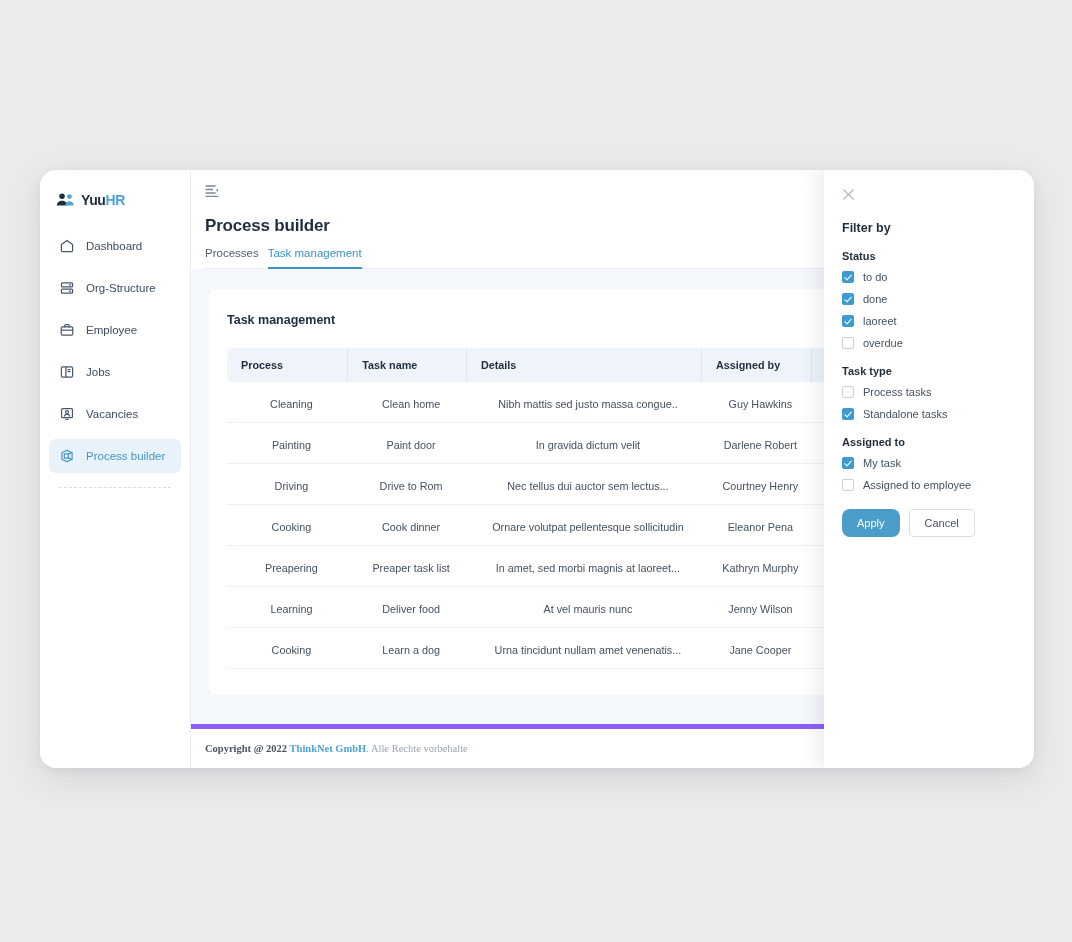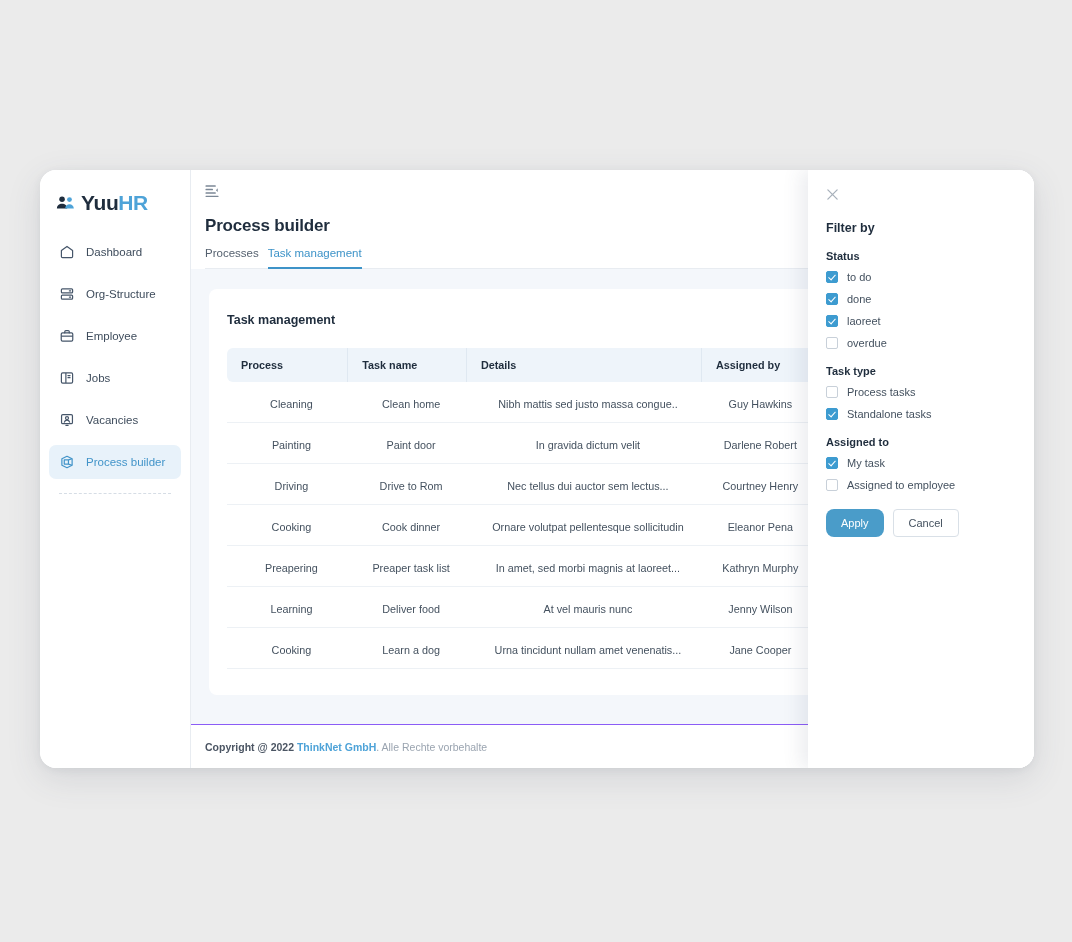--- a/index.html
+++ b/index.html
@@ -37,21 +37,21 @@
   }
 
   .logo-row {
     display: flex;
     align-items: center;
     gap: 6px;
     padding-left: 16px;
     margin-bottom: 22px;
   }
   .logo-text {
-    font-size: 21px;
+    font-size: 14px;
     font-weight: 700;
     letter-spacing: -0.4px;
     line-height: 1;
   }
   .logo-yuu { color: #1f2d3d; }
   .logo-hr  { color: #4ea3d8; }
 
   .nav-list { padding: 0 9px; }
 
   .nav-item {
@@ -202,32 +202,33 @@
   .col-assigned  { width: 100px; }
   .col-dueto     { width: 80px; }
   .col-extra     { width: 90px; }
 
   #footer {
     height: 44px;
     background: #fff;
     display: flex;
     align-items: center;
     padding-left: 14px;
-    border-top: 1px solid #8b5cf6;
+    border-top: 5px solid #8b5cf6;
+    font-family: Liberation Serif, serif;
   }
   .footer-text { font-size: 10.5px; color: #9aa4b0; }
   .footer-bold { font-weight: 700; color: #4b5563; }
   .footer-link { color: #4ea3d8; font-weight: 700; }
 
   
   #filter-panel {
     position: absolute;
     top: 0;
     right: 0;
-    width: 226px;
+    width: 210px;
     height: 100%;
     background: #ffffff;
     box-shadow: -7px 0 18px rgba(55, 70, 95, 0.10);
     padding: 18px 18px 0 18px;
     z-index: 5;
   }
 
   #panel-close {
     width: 13px;
     height: 13px;

